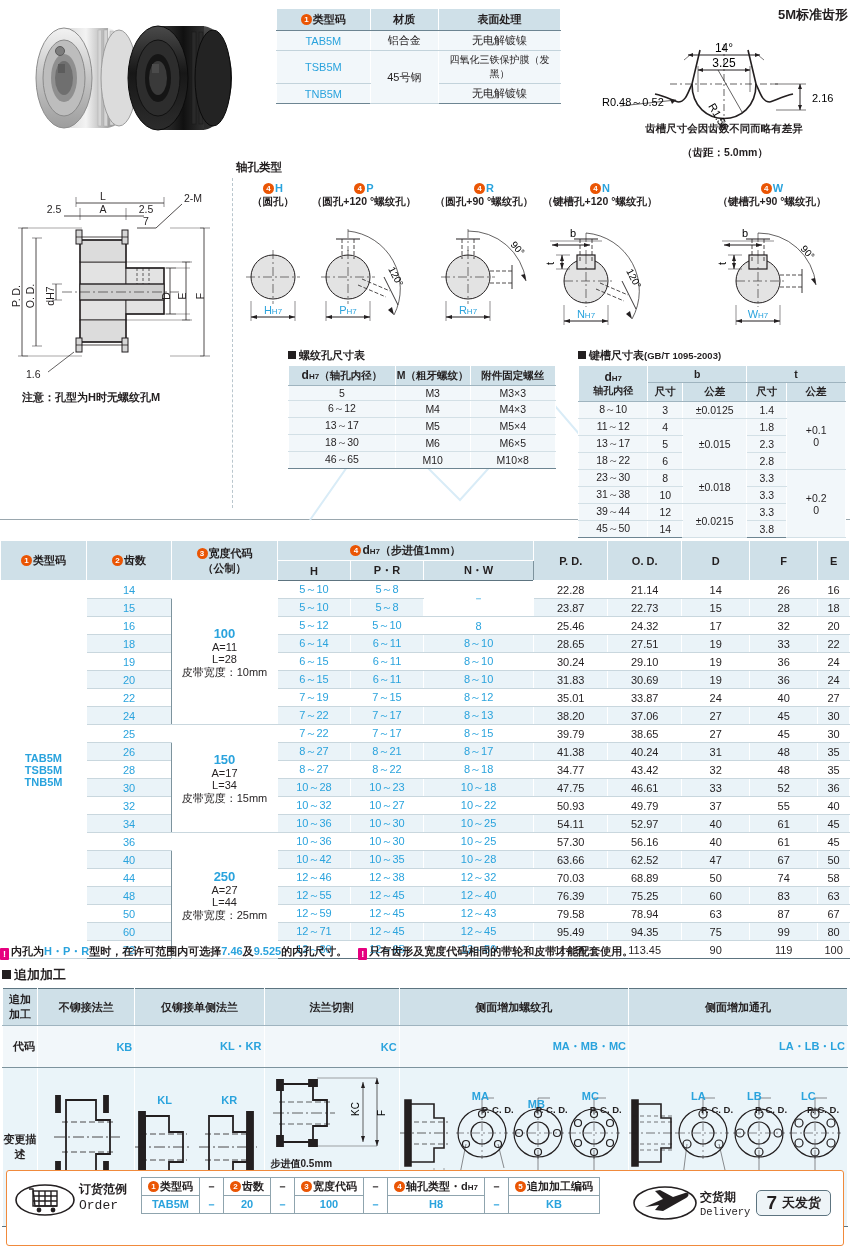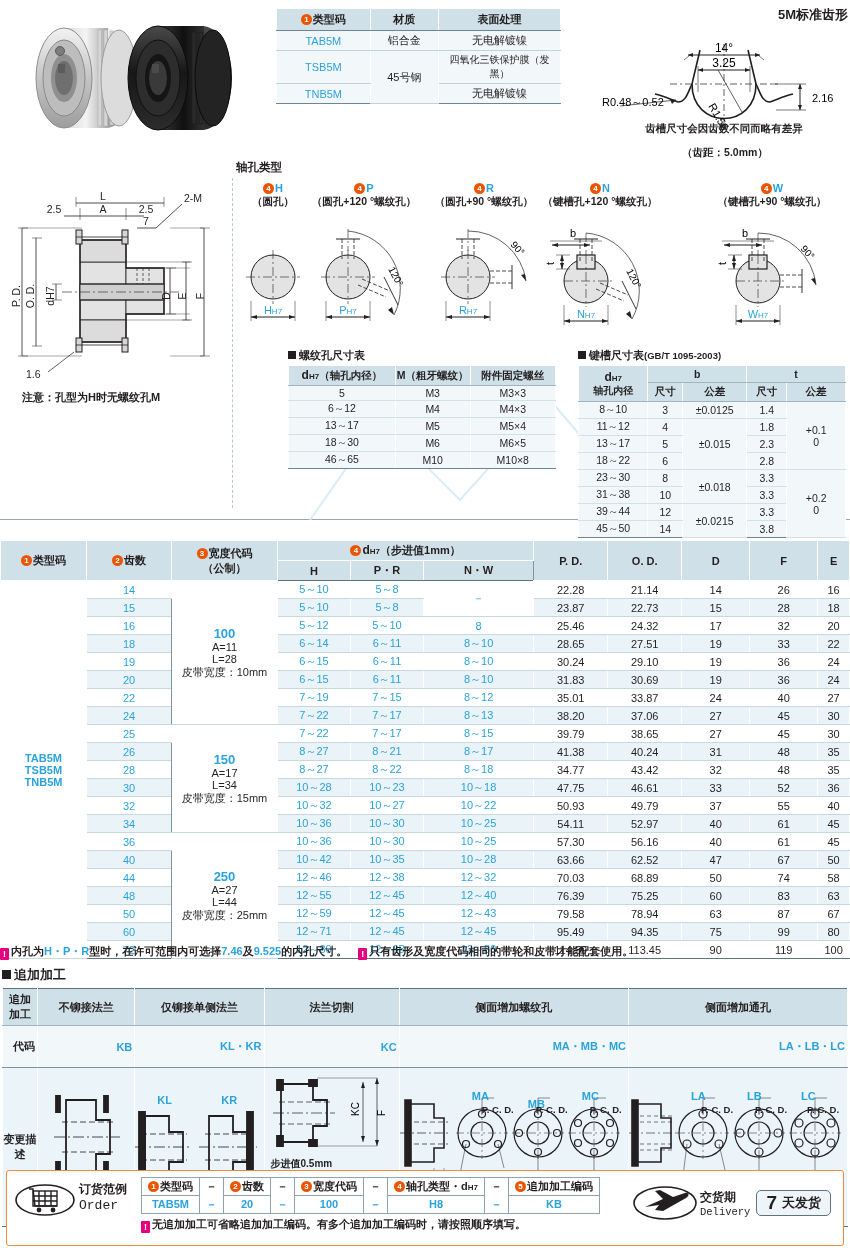--- a/index.html
+++ b/index.html
@@ -1216,23 +1216,20 @@
           <td class="dash-col blue">－</td>
           <td class="blue">100</td>
           <td class="dash-col blue">－</td>
           <td class="blue">H8</td>
           <td class="dash-col blue">－</td>
           <td class="blue">KB</td>
         </tr>
       </tbody>
         </table>
       <div id="order-notes" style="margin-top:3px">
-        <div>
-          <span class="warn-badge">!</span><span>无追加加工可省略追加加工编码。有多个追加加工编码时，请按照顺序填写。</span>
-        </div>
       </div>
     </div>
 
     <div style="width:212px;flex:none;display:flex;align-items:center;padding-top:8px;padding-left:10px">
       <div>
         <svg width="64" height="36" viewBox="0 0 64 36">
           <ellipse cx="32" cy="18" rx="31" ry="16" fill="none" stroke="#231f20" stroke-width="1.6"></ellipse>
           <path d="M12 22 L30 14 L22 6 L27 5 L40 12 L52 8 C56 7 57 11 53 13 L30 26 L22 25 L26 20 Z" fill="#231f20"></path>
         </svg>
       </div>

